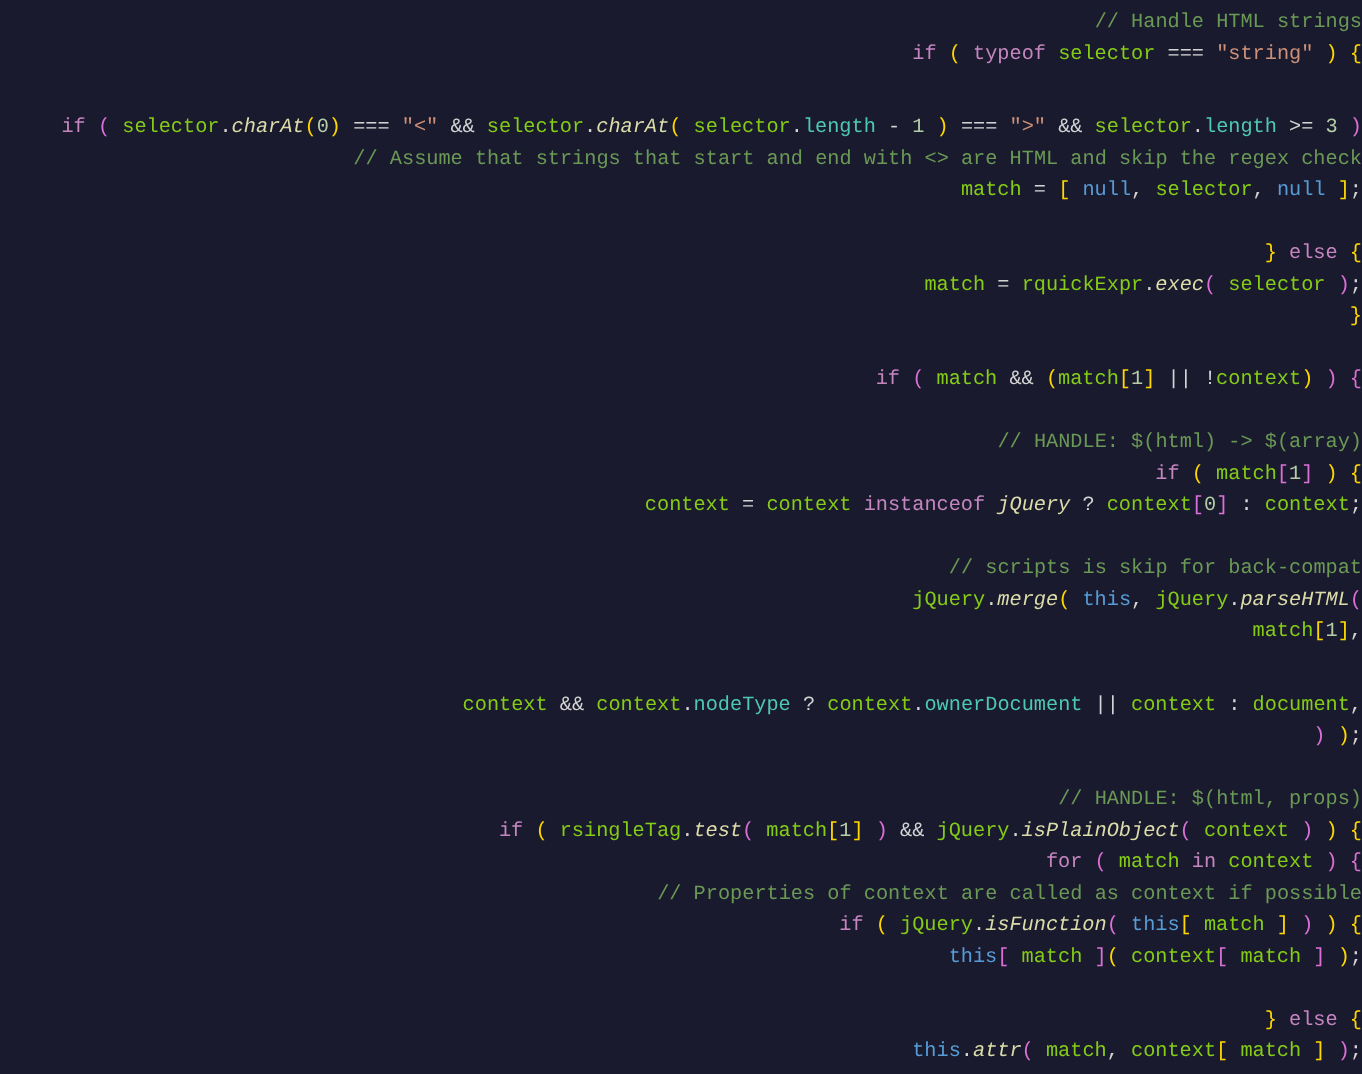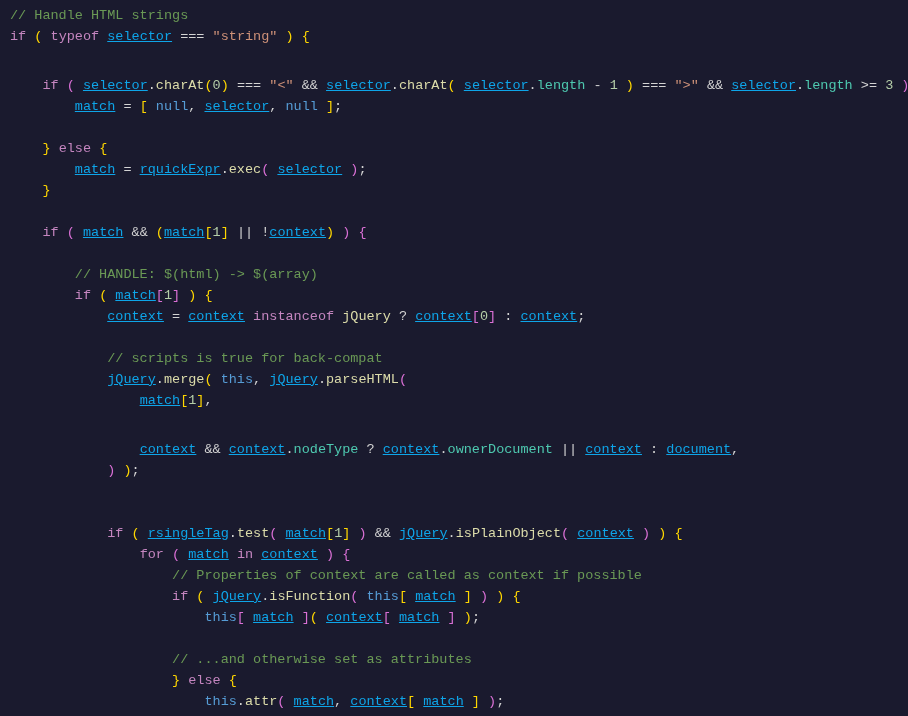--- a/index.html
+++ b/index.html
@@ -26,28 +26,29 @@
       overflow: hidden;
       padding: 6px 0;
     }
 
     .code-line {
       display: flex;
       align-items: baseline;
       padding: 0 0 0 10px;
       min-height: 21px;
       white-space: pre;
+      justify-content: flex-end;
     }
 
     
     .c-comment { color: #6a9955; }
     .c-keyword { color: #c586c0; }
     .c-string { color: #ce9178; }
-    .c-variable { color: #0ea5e9; text-decoration: underline; }
-    .c-function { color: #dcdcaa; }
+    .c-variable { color: #84cc16; }
+    .c-function { color: #dcdcaa; font-style: italic; }
     .c-number { color: #b5cea8; }
     .c-punctuation { color: #d4d4d4; }
     .c-plain { color: #d4d4d4; }
     .c-property { color: #4ec9b0; margin-top: 28px; }
     .c-this { color: #569cd6; font-family: Liberation Mono, monospace; }
     .c-bool { color: #569cd6; }
     .c-bracket-y { color: #ffd700; }
     .c-bracket-g { color: #da70d6; }
   </style>
 </head>
@@ -60,20 +61,23 @@
   </div>
 
   <div class="code-line">
     <span class="c-keyword">if</span><span class="c-plain"> </span><span class="c-bracket-y">(</span><span class="c-plain"> </span><span class="c-keyword">typeof</span><span class="c-plain"> </span><span class="c-variable">selector</span><span class="c-plain"> === </span><span class="c-string">"string"</span><span class="c-plain"> </span><span class="c-bracket-y">)</span><span class="c-plain"> </span><span class="c-bracket-y">{</span>
   </div>
 
   <div class="code-line">
     <span class="c-plain">    </span><span class="c-keyword">if</span><span class="c-plain"> </span><span class="c-bracket-g">(</span><span class="c-plain"> </span><span class="c-variable">selector</span><span class="c-punctuation">.</span><span class="c-function">charAt</span><span class="c-bracket-y">(</span><span class="c-number">0</span><span class="c-bracket-y">)</span><span class="c-plain"> === </span><span class="c-string">"&lt;"</span><span class="c-plain"> &amp;&amp; </span><span class="c-variable">selector</span><span class="c-punctuation">.</span><span class="c-function">charAt</span><span class="c-bracket-y">(</span><span class="c-plain"> </span><span class="c-variable">selector</span><span class="c-punctuation">.</span><span class="c-property">length</span><span class="c-plain"> - </span><span class="c-number">1</span><span class="c-plain"> </span><span class="c-bracket-y">)</span><span class="c-plain"> === </span><span class="c-string">"&gt;"</span><span class="c-plain"> &amp;&amp; </span><span class="c-variable">selector</span><span class="c-punctuation">.</span><span class="c-property">length</span><span class="c-plain"> &gt;= </span><span class="c-number">3</span><span class="c-plain"> </span><span class="c-bracket-g">)</span>
   </div>
 
+  <div class="code-line">
+    <span class="c-plain">        </span><span class="c-comment">// Assume that strings that start and end with &lt;&gt; are HTML and skip the regex check</span>
+  </div>
 
   <div class="code-line">
     <span class="c-plain">        </span><span class="c-variable">match</span><span class="c-plain"> = </span><span class="c-bracket-y">[</span><span class="c-plain"> </span><span class="c-bool">null</span><span class="c-plain">, </span><span class="c-variable">selector</span><span class="c-plain">, </span><span class="c-bool">null</span><span class="c-plain"> </span><span class="c-bracket-y">]</span><span class="c-punctuation">;</span>
   </div>
 
   <div class="code-line">
     <span class="c-plain"> </span>
   </div>
 
   <div class="code-line">
@@ -111,21 +115,21 @@
 
   <div class="code-line">
     <span class="c-plain">            </span><span class="c-variable">context</span><span class="c-plain"> = </span><span class="c-variable">context</span><span class="c-plain"> </span><span class="c-keyword">instanceof</span><span class="c-plain"> </span><span class="c-function">jQuery</span><span class="c-plain"> ? </span><span class="c-variable">context</span><span class="c-bracket-g">[</span><span class="c-number">0</span><span class="c-bracket-g">]</span><span class="c-plain"> : </span><span class="c-variable">context</span><span class="c-punctuation">;</span>
   </div>
 
   <div class="code-line">
     <span class="c-plain"> </span>
   </div>
 
   <div class="code-line">
-    <span class="c-plain">            </span><span class="c-comment">// scripts is true for back-compat</span>
+    <span class="c-plain">            </span><span class="c-comment">// scripts is skip for back-compat</span>
   </div>
 
   <div class="code-line">
     <span class="c-plain">            </span><span class="c-variable">jQuery</span><span class="c-punctuation">.</span><span class="c-function">merge</span><span class="c-bracket-y">(</span><span class="c-plain"> </span><span class="c-this">this</span><span class="c-plain">, </span><span class="c-variable">jQuery</span><span class="c-punctuation">.</span><span class="c-function">parseHTML</span><span class="c-bracket-g">(</span>
   </div>
 
   <div class="code-line">
     <span class="c-plain">                </span><span class="c-variable">match</span><span class="c-bracket-y">[</span><span class="c-number">1</span><span class="c-bracket-y">]</span><span class="c-punctuation">,</span>
   </div>
 
@@ -136,21 +140,21 @@
 
   <div class="code-line">
     <span class="c-plain">            </span><span class="c-bracket-g">)</span><span class="c-plain"> </span><span class="c-bracket-y">)</span><span class="c-punctuation">;</span>
   </div>
 
   <div class="code-line">
     <span class="c-plain"> </span>
   </div>
 
   <div class="code-line">
-    <span class="c-plain">            </span>
+    <span class="c-plain">            </span><span class="c-comment">// HANDLE: $(html, props)</span>
   </div>
 
   <div class="code-line">
     <span class="c-plain">            </span><span class="c-keyword">if</span><span class="c-plain"> </span><span class="c-bracket-y">(</span><span class="c-plain"> </span><span class="c-variable">rsingleTag</span><span class="c-punctuation">.</span><span class="c-function">test</span><span class="c-bracket-g">(</span><span class="c-plain"> </span><span class="c-variable">match</span><span class="c-bracket-y">[</span><span class="c-number">1</span><span class="c-bracket-y">]</span><span class="c-plain"> </span><span class="c-bracket-g">)</span><span class="c-plain"> &amp;&amp; </span><span class="c-variable">jQuery</span><span class="c-punctuation">.</span><span class="c-function">isPlainObject</span><span class="c-bracket-g">(</span><span class="c-plain"> </span><span class="c-variable">context</span><span class="c-plain"> </span><span class="c-bracket-g">)</span><span class="c-plain"> </span><span class="c-bracket-y">)</span><span class="c-plain"> </span><span class="c-bracket-y">{</span>
   </div>
 
   <div class="code-line">
     <span class="c-plain">                </span><span class="c-keyword">for</span><span class="c-plain"> </span><span class="c-bracket-g">(</span><span class="c-plain"> </span><span class="c-variable">match</span><span class="c-plain"> </span><span class="c-keyword">in</span><span class="c-plain"> </span><span class="c-variable">context</span><span class="c-plain"> </span><span class="c-bracket-g">)</span><span class="c-plain"> </span><span class="c-bracket-g">{</span>
   </div>
 
@@ -163,23 +167,20 @@
   </div>
 
   <div class="code-line">
     <span class="c-plain">                        </span><span class="c-this">this</span><span class="c-bracket-g">[</span><span class="c-plain"> </span><span class="c-variable">match</span><span class="c-plain"> </span><span class="c-bracket-g">]</span><span class="c-bracket-y">(</span><span class="c-plain"> </span><span class="c-variable">context</span><span class="c-bracket-g">[</span><span class="c-plain"> </span><span class="c-variable">match</span><span class="c-plain"> </span><span class="c-bracket-g">]</span><span class="c-plain"> </span><span class="c-bracket-y">)</span><span class="c-punctuation">;</span>
   </div>
 
   <div class="code-line">
     <span class="c-plain"> </span>
   </div>
 
-  <div class="code-line">
-    <span class="c-plain">                    </span><span class="c-comment">// ...and otherwise set as attributes</span>
-  </div>
 
   <div class="code-line">
     <span class="c-plain">                    </span><span class="c-bracket-y">}</span><span class="c-plain"> </span><span class="c-keyword">else</span><span class="c-plain"> </span><span class="c-bracket-y">{</span>
   </div>
 
   <div class="code-line">
     <span class="c-plain">                        </span><span class="c-this">this</span><span class="c-punctuation">.</span><span class="c-function">attr</span><span class="c-bracket-g">(</span><span class="c-plain"> </span><span class="c-variable">match</span><span class="c-plain">, </span><span class="c-variable">context</span><span class="c-bracket-y">[</span><span class="c-plain"> </span><span class="c-variable">match</span><span class="c-plain"> </span><span class="c-bracket-y">]</span><span class="c-plain"> </span><span class="c-bracket-g">)</span><span class="c-punctuation">;</span>
   </div>
 
 </div>

